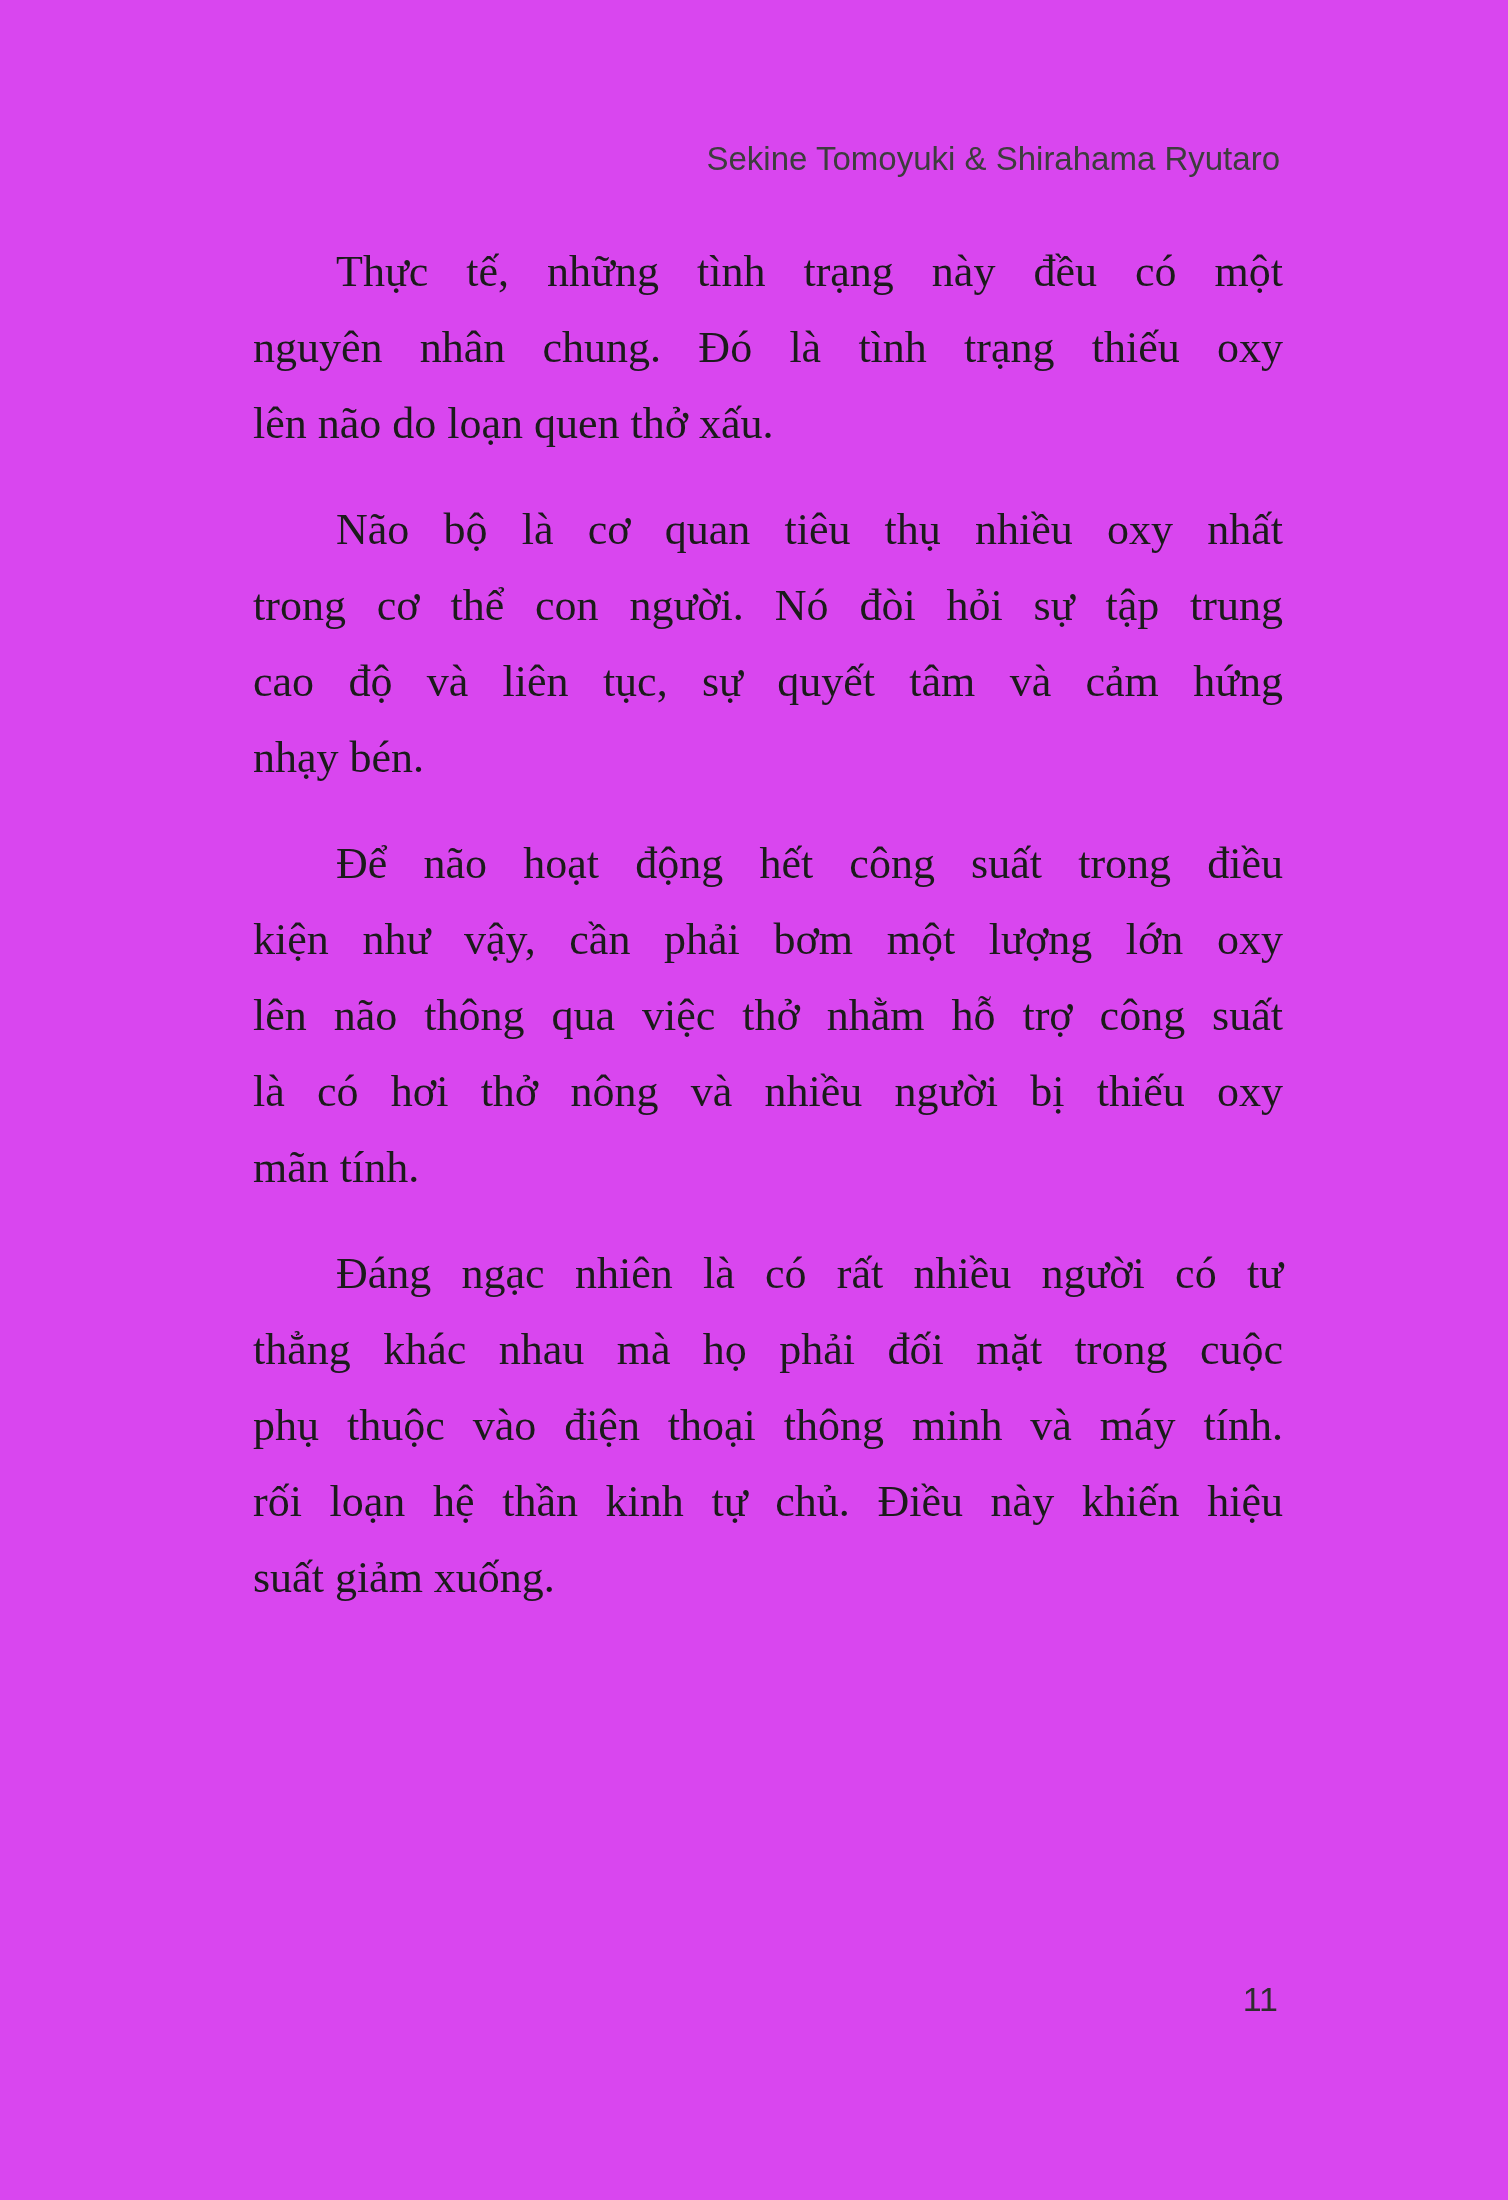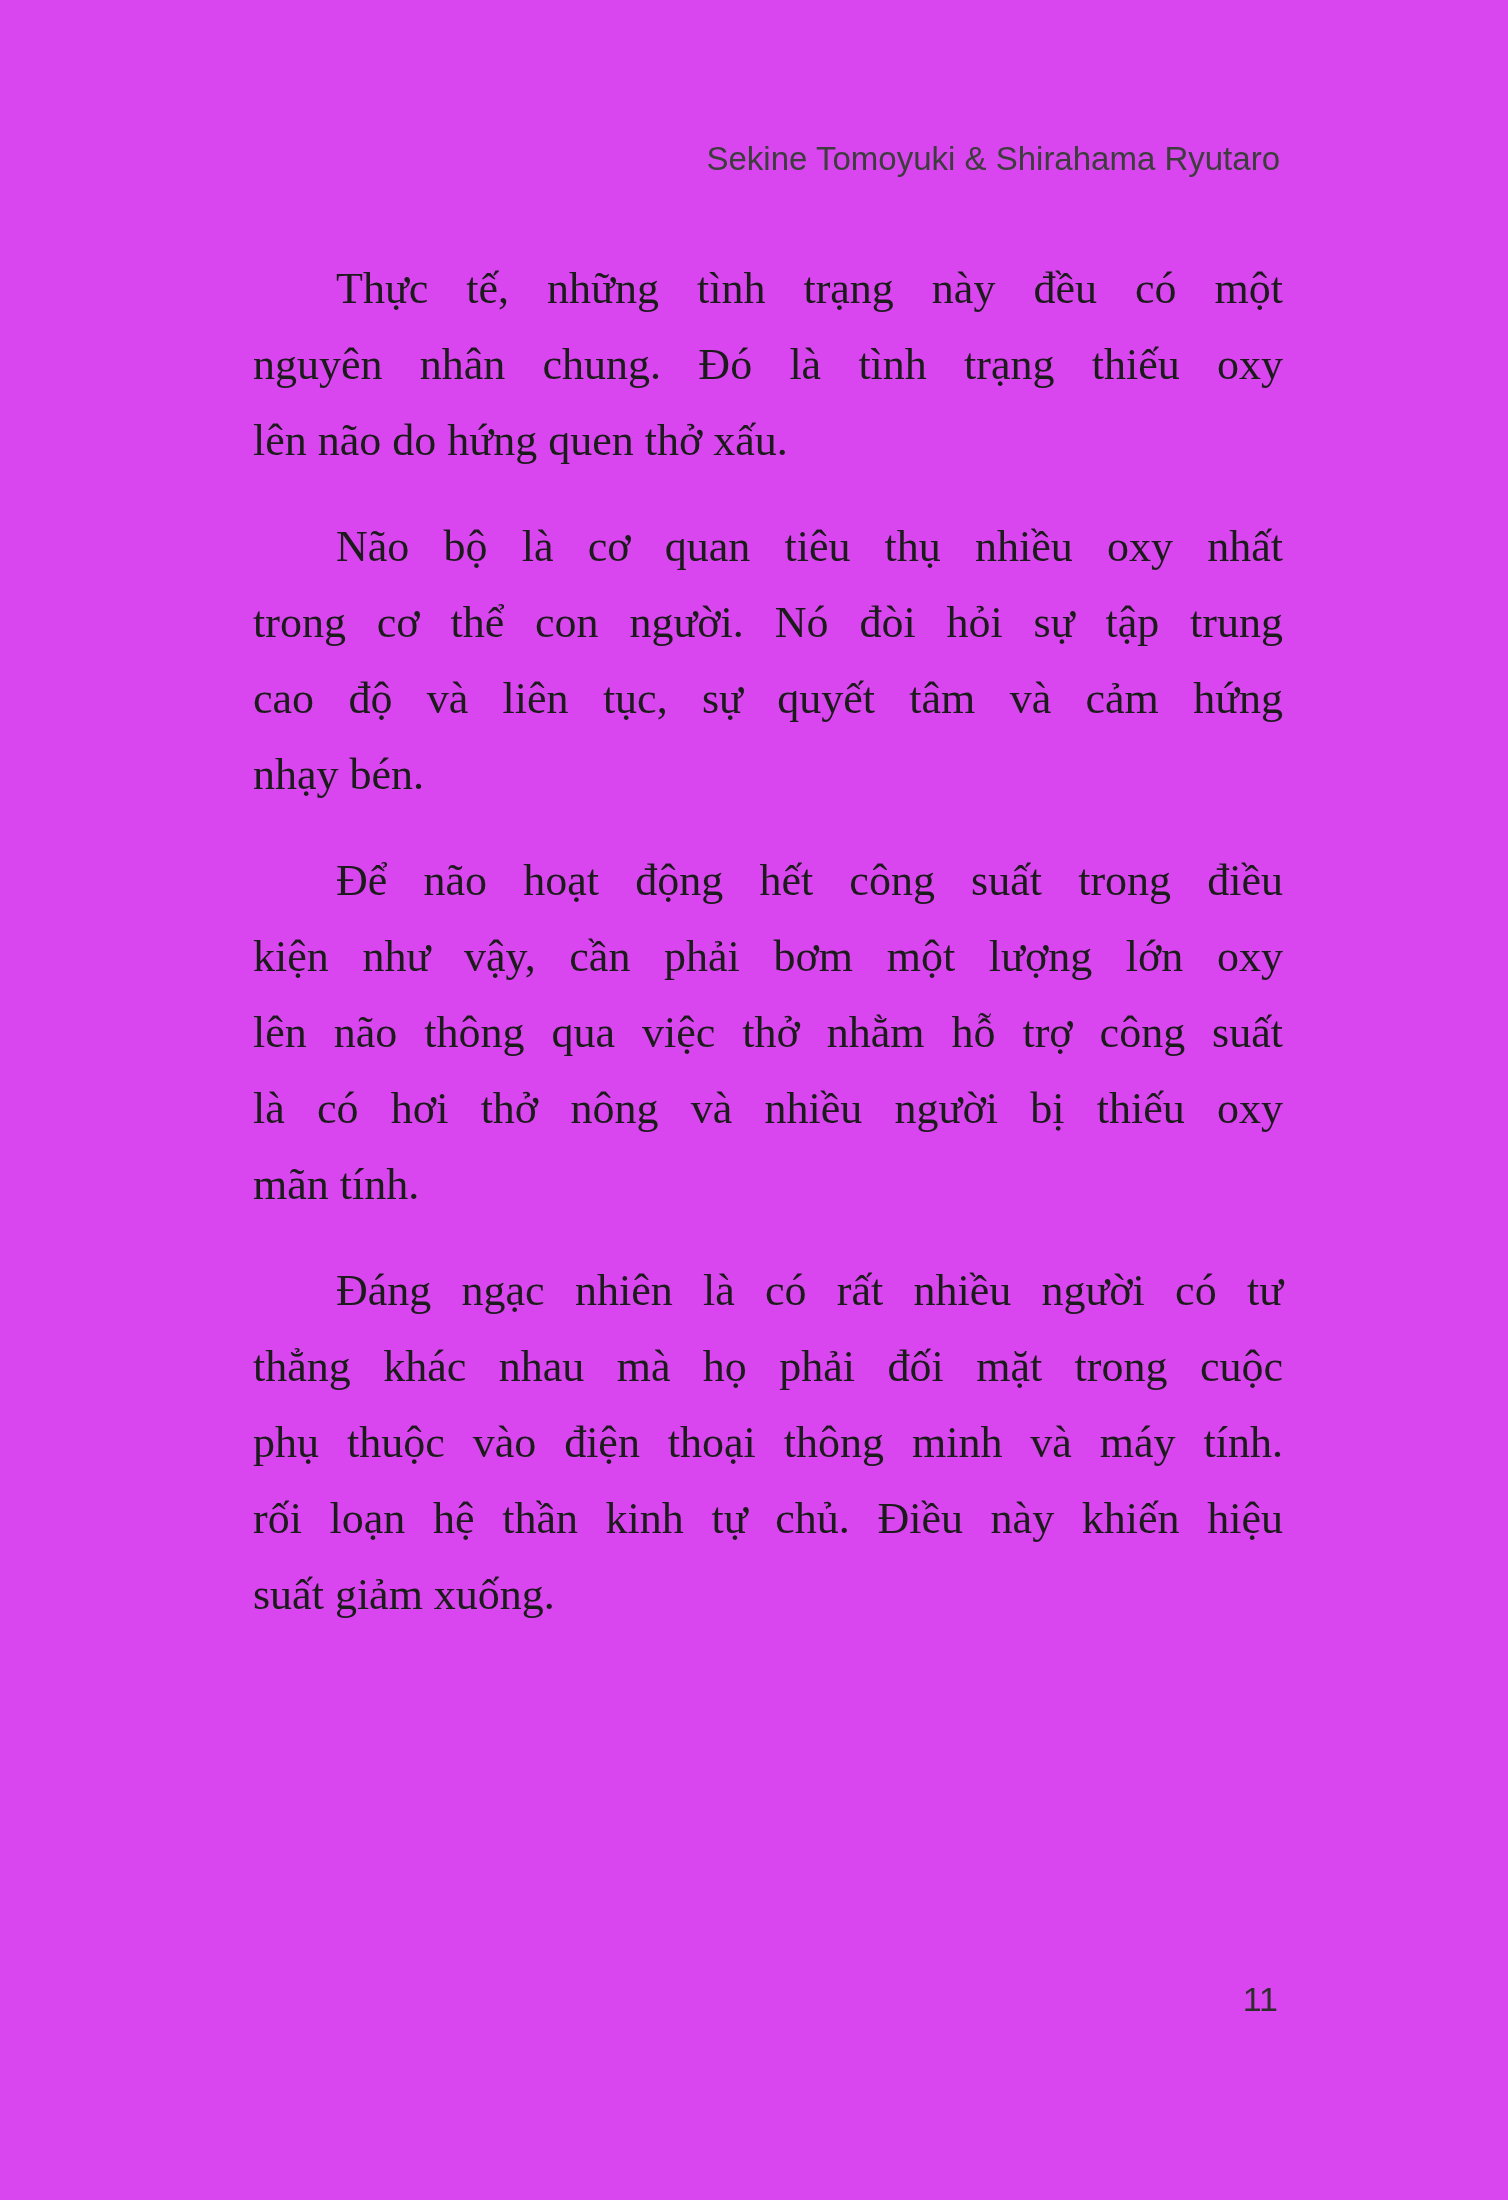--- a/index.html
+++ b/index.html
@@ -20,21 +20,21 @@
     top: 140px;
     right: 228px;
     font-family: "Liberation Sans", "DejaVu Sans", sans-serif;
     font-size: 33px;
     font-weight: 500;
     color: #3d3d3d;
     white-space: nowrap;
   }
   .body-text {
     position: absolute;
-    top: 251px;
+    top: 234px;
     left: 253px;
     width: 1030px;
     color: #1b1b1b;
     font-size: 44px;
   }
   .paragraph {
     margin: 0 0 30px 0;
   }
   .line {
     line-height: 76px;
@@ -61,21 +61,21 @@
 </head>
 <body>
 
 <div class="page">
   <div class="running-header">Sekine Tomoyuki &amp; Shirahama Ryutaro</div>
 
   <div class="body-text" id="body-text">
       <div class="paragraph">
         <div class="line first">Thực tế, những tình trạng này đều có một</div>
         <div class="line">nguyên nhân chung. Đó là tình trạng thiếu oxy</div>
-        <div class="line last">lên não do hứng quen thở xấu.</div>
+        <div class="line last">lên não do loạn quen thở xấu.</div>
       </div>
       <div class="paragraph">
         <div class="line first">Não bộ là cơ quan tiêu thụ nhiều oxy nhất</div>
         <div class="line">trong cơ thể con người. Nó đòi hỏi sự tập trung</div>
         <div class="line">cao độ và liên tục, sự quyết tâm và cảm hứng</div>
         <div class="line last">nhạy bén.</div>
       </div>
       <div class="paragraph">
         <div class="line first">Để não hoạt động hết công suất trong điều</div>
         <div class="line">kiện như vậy, cần phải bơm một lượng lớn oxy</div>

